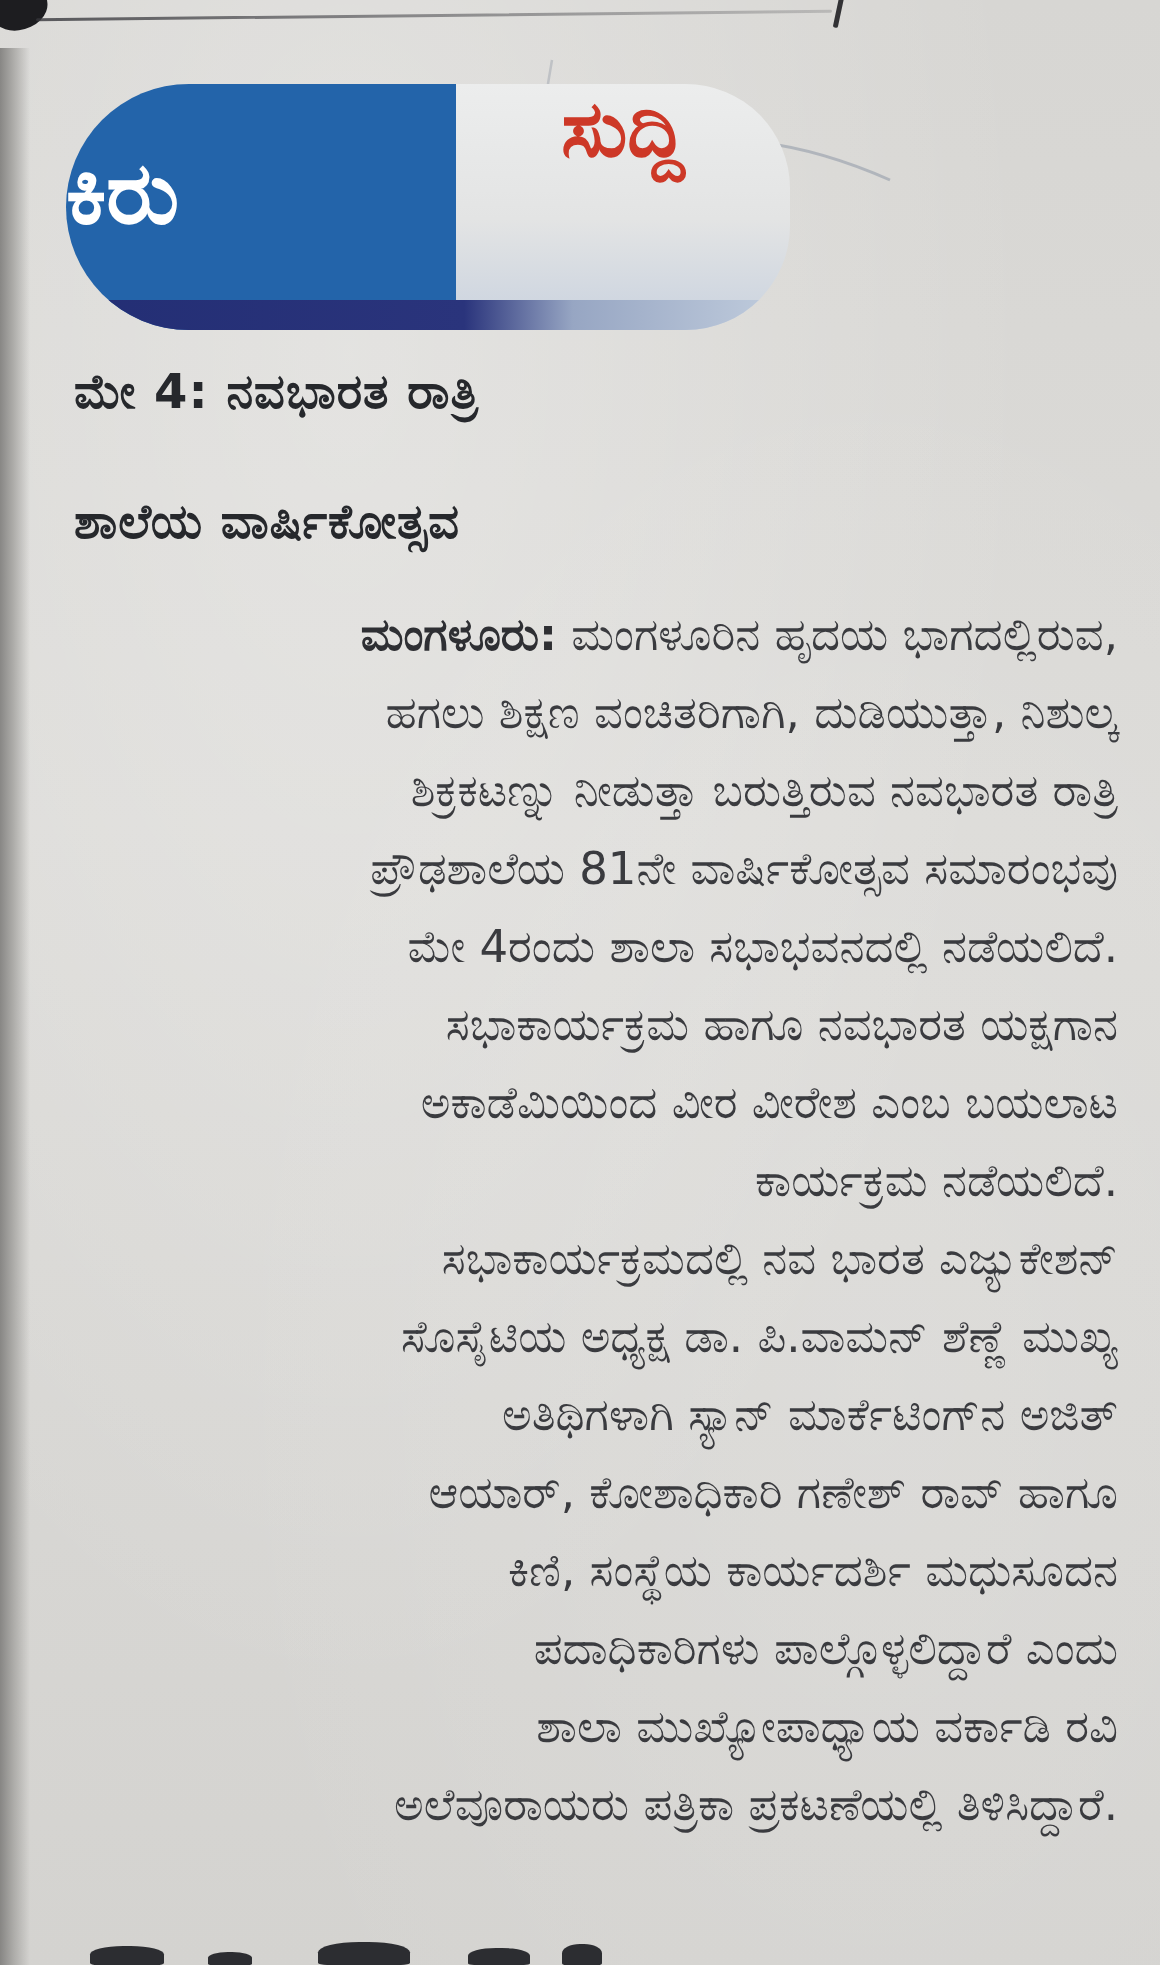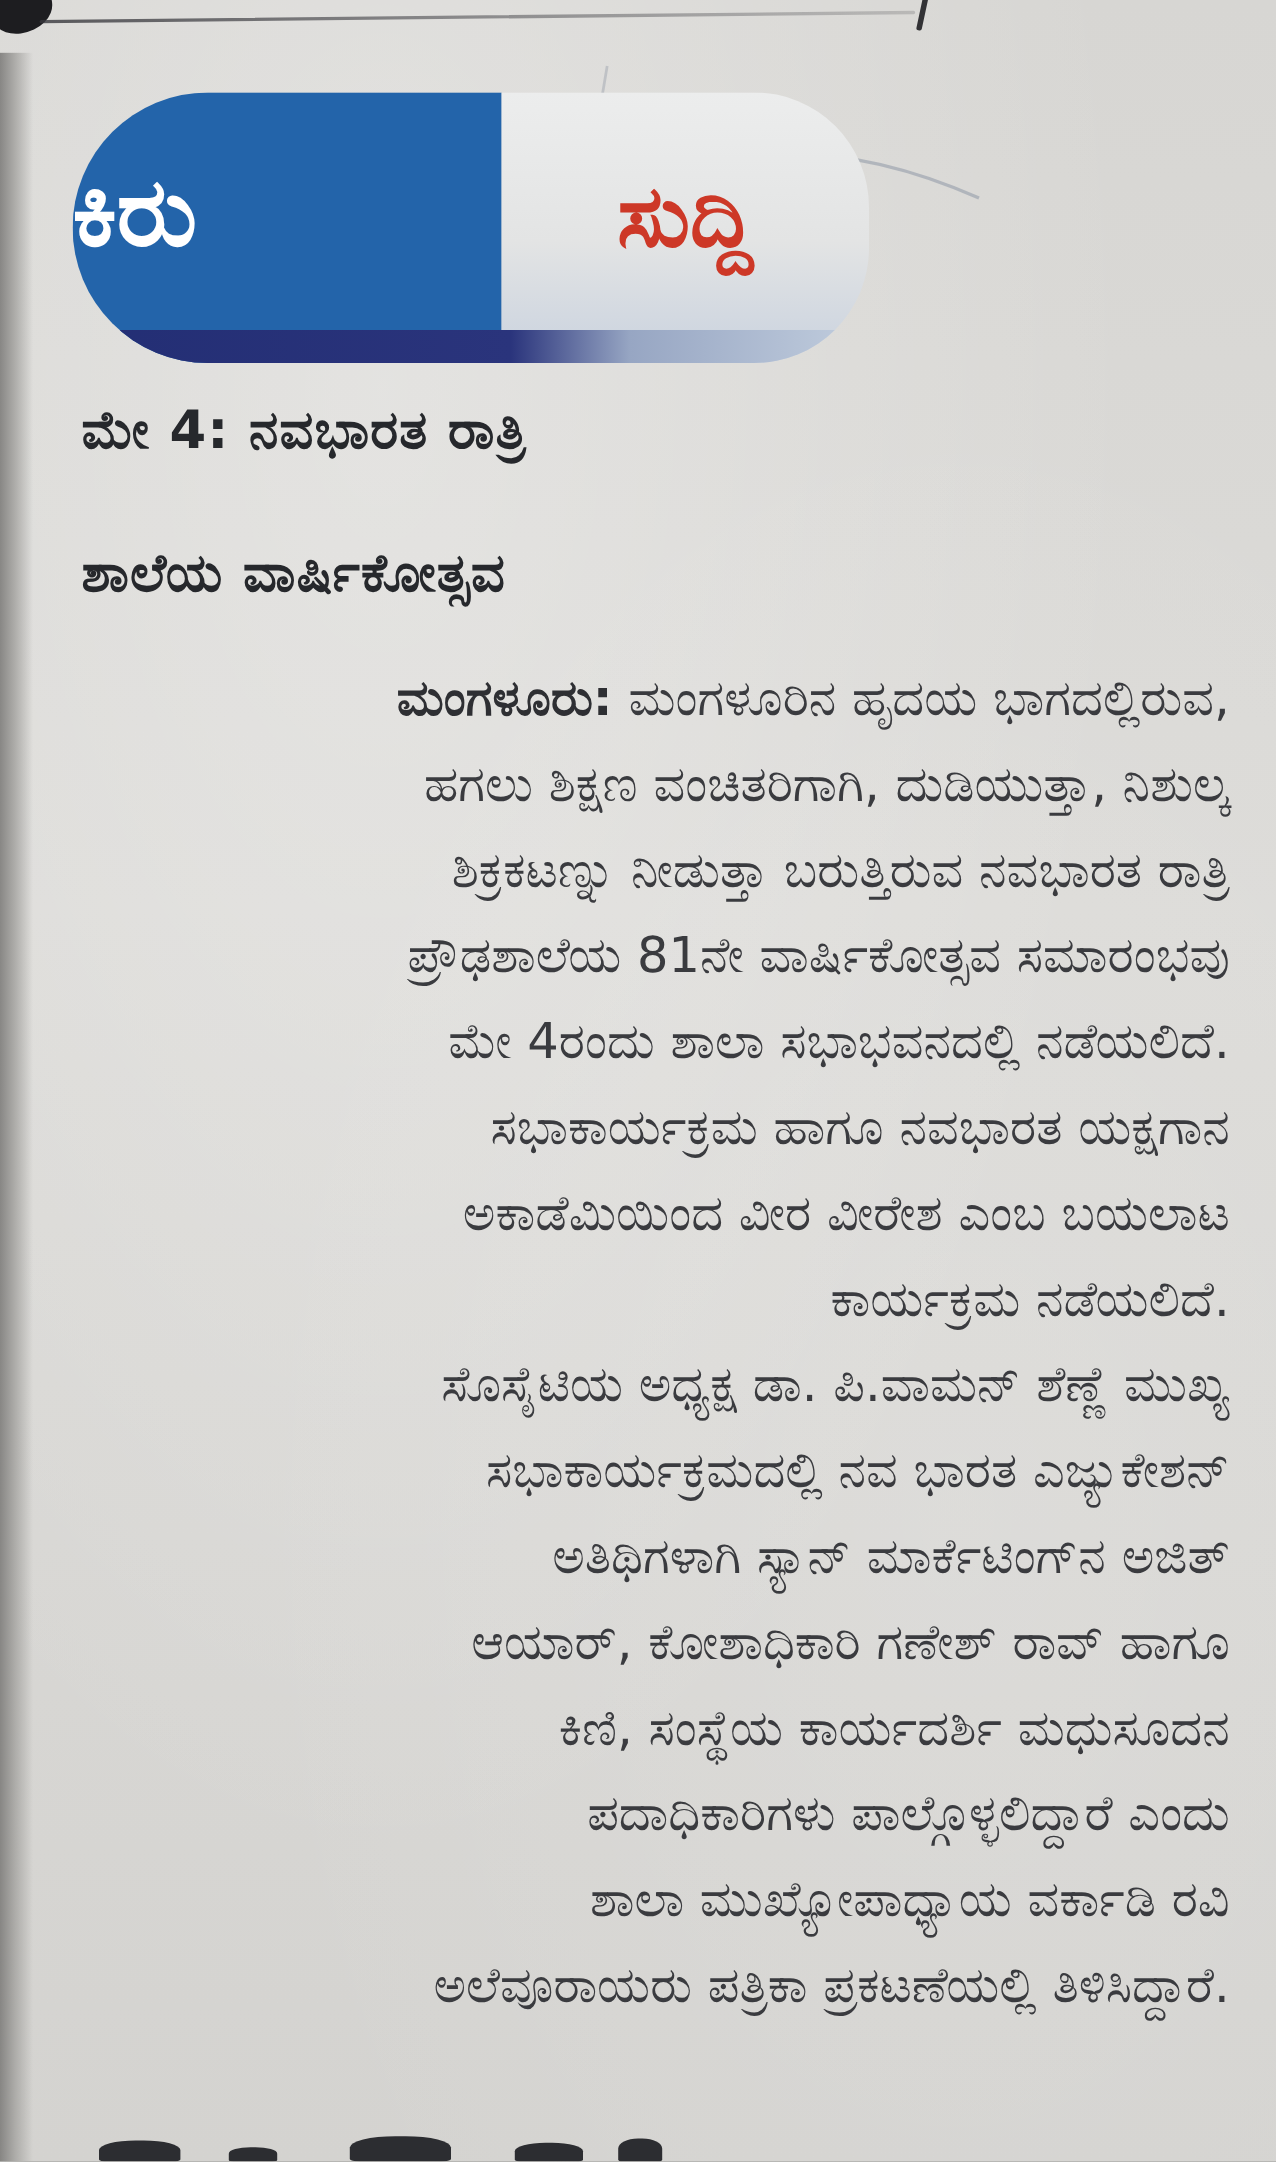--- a/index.html
+++ b/index.html
@@ -49,21 +49,21 @@
       #2a347c 55%, #97a6c3 70%, #c2cede 100%);
   }
   .masthead-left{
     width:390px;height:100%;
     background:var(--masthead-blue,#2364aa);
     display:flex;align-items:center;justify-content:flex-start;
   }
   .masthead-right{
     flex:1;height:100%;
     background:linear-gradient(180deg,#eceded 0%,#e3e4e4 55%,#c9d2df 100%);
-    display:flex;align-items:center;justify-content:center;
+    display:flex;justify-content:center;
   }
   .masthead-left .label{
     color:#ffffff;font-size:86px;font-weight:bold;padding-bottom:26px;
   }
   .masthead-right .label{
     color:var(--masthead-red,#cd3827);font-size:78px;font-weight:bold;padding-bottom:18px;
   }
 
   
   .headline{
@@ -126,22 +126,22 @@
     </div>
     <div class="line">ಹಗಲು ಶಿಕ್ಷಣ ವಂಚಿತರಿಗಾಗಿ, ದುಡಿಯುತ್ತಾ, ನಿಶುಲ್ಕ</div>
     <div class="line">ಶಿಕ್ರಕಟಣ್ನು ನೀಡುತ್ತಾ ಬರುತ್ತಿರುವ ನವಭಾರತ ರಾತ್ರಿ</div>
     <div class="line">ಪ್ರೌಢಶಾಲೆಯ 81ನೇ ವಾರ್ಷಿಕೋತ್ಸವ ಸಮಾರಂಭವು</div>
     <div class="line">ಮೇ 4ರಂದು ಶಾಲಾ ಸಭಾಭವನದಲ್ಲಿ ನಡೆಯಲಿದೆ.</div>
 
     <div class="line">ಸಭಾಕಾರ್ಯಕ್ರಮ ಹಾಗೂ ನವಭಾರತ ಯಕ್ಷಗಾನ</div>
     <div class="line">ಅಕಾಡೆಮಿಯಿಂದ ವೀರ ವೀರೇಶ ಎಂಬ ಬಯಲಾಟ</div>
     <div class="line">ಕಾರ್ಯಕ್ರಮ ನಡೆಯಲಿದೆ.</div>
 
+    <div class="line indent">ಸಭಾಕಾರ್ಯಕ್ರಮದಲ್ಲಿ ನವ ಭಾರತ ಎಜ್ಯುಕೇಶನ್</div>
     <div class="line">ಸೊಸೈಟಿಯ ಅಧ್ಯಕ್ಷ ಡಾ. ಪಿ.ವಾಮನ್ ಶೆಣ್ಣೆ ಮುಖ್ಯ</div>
-    <div class="line indent">ಸಭಾಕಾರ್ಯಕ್ರಮದಲ್ಲಿ ನವ ಭಾರತ ಎಜ್ಯುಕೇಶನ್</div>
     <div class="line">ಅತಿಥಿಗಳಾಗಿ ಸ್ಯಾನ್ ಮಾರ್ಕೆಟಿಂಗ್‌ನ ಅಜಿತ್</div>
     <div class="line">ಆಯಾರ್, ಕೋಶಾಧಿಕಾರಿ ಗಣೇಶ್ ರಾವ್ ಹಾಗೂ</div>
     <div class="line">ಕಿಣಿ, ಸಂಸ್ಥೆಯ ಕಾರ್ಯದರ್ಶಿ ಮಧುಸೂದನ</div>
     <div class="line">ಪದಾಧಿಕಾರಿಗಳು ಪಾಲ್ಗೊಳ್ಳಲಿದ್ದಾರೆ ಎಂದು</div>
     <div class="line">ಶಾಲಾ ಮುಖ್ಯೋಪಾಧ್ಯಾಯ ವರ್ಕಾಡಿ ರವಿ</div>
     <div class="line">ಅಲೆವೂರಾಯರು ಪತ್ರಿಕಾ ಪ್ರಕಟಣೆಯಲ್ಲಿ ತಿಳಿಸಿದ್ದಾರೆ.</div>
   </div>
 
   <div class="smudge s1"></div>
   <div class="smudge s2"></div>

